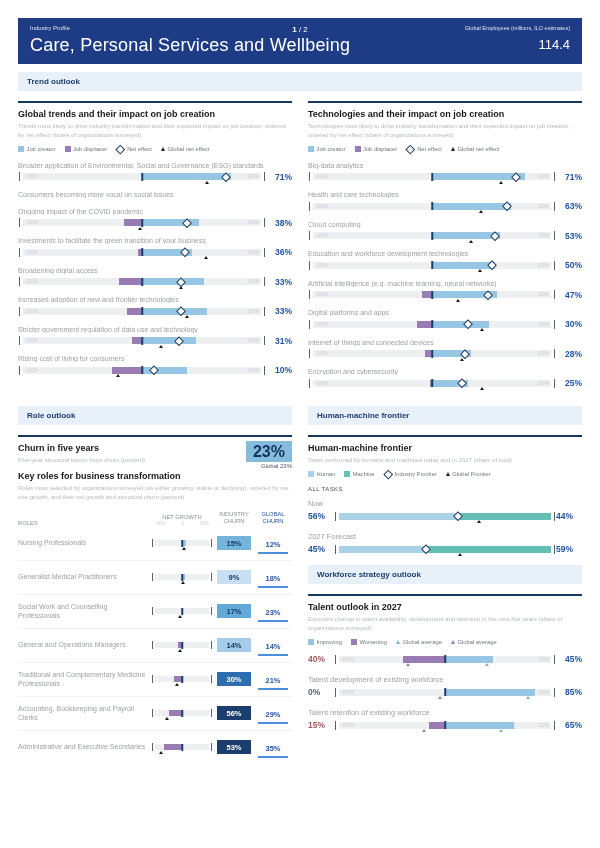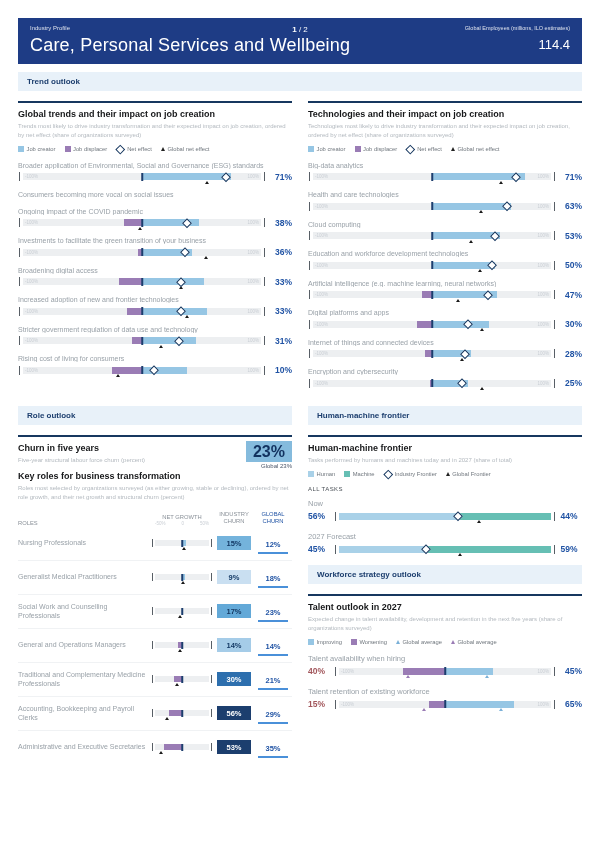--- a/index.html
+++ b/index.html
@@ -84,21 +84,21 @@
   .chip{min-width:28px;text-align:center;font-size:7.5px;font-weight:bold;padding:2.5px 3px;}
   .r-global{width:38px;flex:none;text-align:center;}
   .gc{display:inline-block;font-size:7.5px;font-weight:bold;color:var(--value,#2053a4);
       border-bottom:2px solid var(--underline,#4a90d9);padding:0 2px 3px;min-width:26px;}
   
   .hm-group{font-size:6px;color:#4a5057;letter-spacing:.4px;margin:2px 0 7px;}
   .hm-row{margin-bottom:11px;}
   .hm-label{font-size:7.5px;color:var(--label_gray,#99a1a8);margin-bottom:3px;}
   .hm-line{display:flex;align-items:center;}
   .hm-pct{font-size:8.5px;font-weight:bold;color:var(--value,#2053a4);flex:none;width:26px;}
-  .hm-pct.left{text-align:left;} .hm-pct.right{text-align:center;}
+  .hm-pct.left{text-align:left;} .hm-pct.right{text-align:left;}
   
   .t-row{margin-bottom:11px;}
   .t-label{font-size:7.5px;color:var(--label_gray,#99a1a8);margin-bottom:3px;}
   .t-line{display:flex;align-items:center;}
   .t-left{font-size:8.5px;font-weight:bold;flex:none;width:26px;text-align:left;}
   .t-right{font-size:8.5px;font-weight:bold;color:var(--value,#2053a4);flex:none;width:26px;text-align:right;}
 </style>
 </head>
 <body>
 
@@ -599,33 +599,47 @@
               <span class="sw sw-tri tri-blue"></span>
               <span class="lg-label">Global average</span>
             </span>
             <span class="lg-item">
               <span class="sw sw-tri tri-purple"></span>
               <span class="lg-label">Global average</span>
             </span>
           </div>
         <div>
             <div class="t-row">
-              <div class="t-label">Talent availability when hiring</div>
               <div class="t-line">
                 <div class="t-left" style="color: rgb(162, 87, 92);">40%</div>
                 <div class="trk">
                   <span class="tick-label tl-left">-100%</span>
                   <span class="tick-label tl-right">100%</span>
                   <span class="seg seg-d" style="left: 30%; width: 20%;"></span>
                   <span class="seg seg-c" style="left: 50%; width: 22.5%;"></span>
                   <span class="zero"></span>
                   <span class="gmark gm-purple" style="left: 32.5%;"></span>
                   <span class="gmark gm-blue" style="left: 70%;"></span>
                 </div>
                 <div class="t-right">45%</div>
+              </div>
+            </div>
+            <div class="t-row">
+              <div class="t-label">Talent development of existing workforce</div>
+              <div class="t-line">
+                <div class="t-left" style="color: rgb(85, 96, 107);">0%</div>
+                <div class="trk">
+                  <span class="tick-label tl-left">-100%</span>
+                  <span class="tick-label tl-right">100%</span>
+                  <span class="seg seg-c" style="left: 50%; width: 42.5%;"></span>
+                  <span class="zero"></span>
+                  <span class="gmark gm-purple" style="left: 47.5%;"></span>
+                  <span class="gmark gm-blue" style="left: 89%;"></span>
+                </div>
+                <div class="t-right">85%</div>
               </div>
             </div>
             <div class="t-row">
               <div class="t-label">Talent retention of existing workforce</div>
               <div class="t-line">
                 <div class="t-left" style="color: rgb(162, 87, 92);">15%</div>
                 <div class="trk">
                   <span class="tick-label tl-left">-100%</span>
                   <span class="tick-label tl-right">100%</span>
                   <span class="seg seg-d" style="left: 42.5%; width: 7.5%;"></span>

